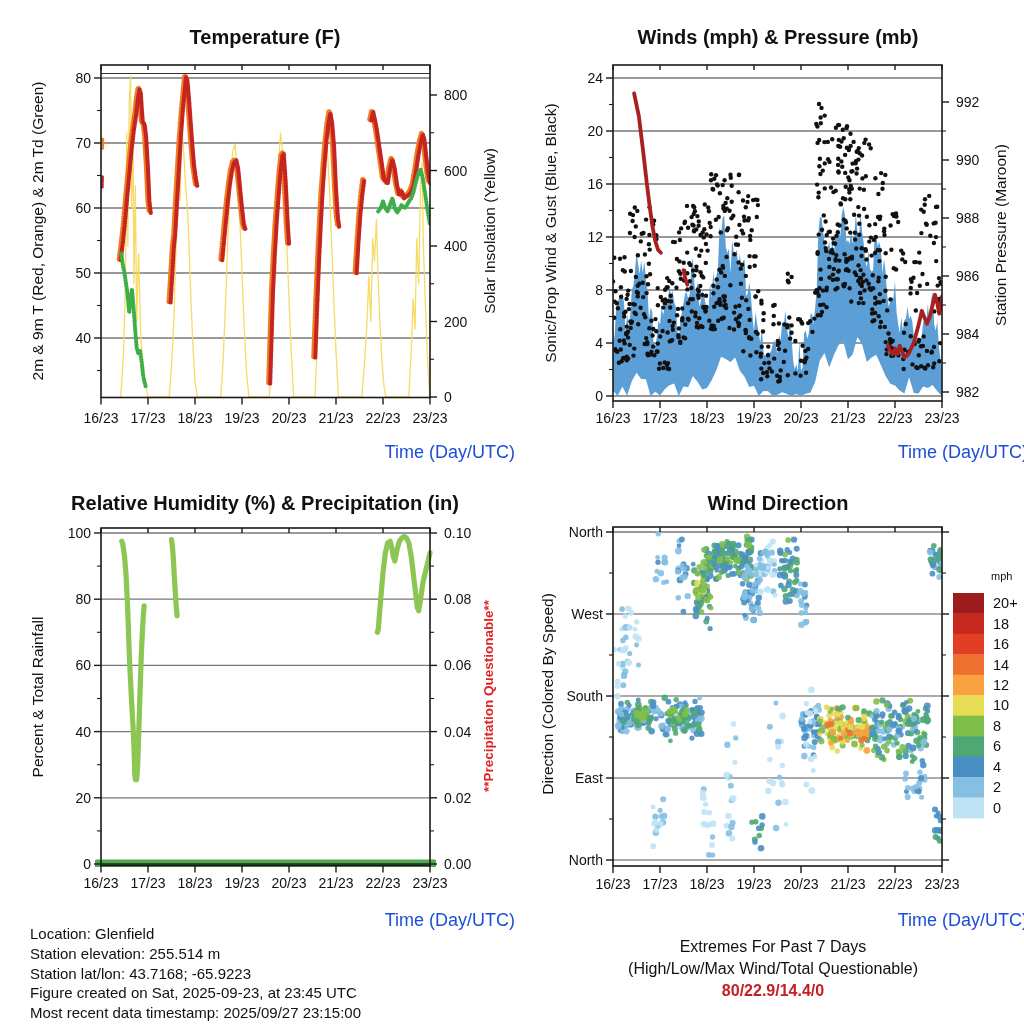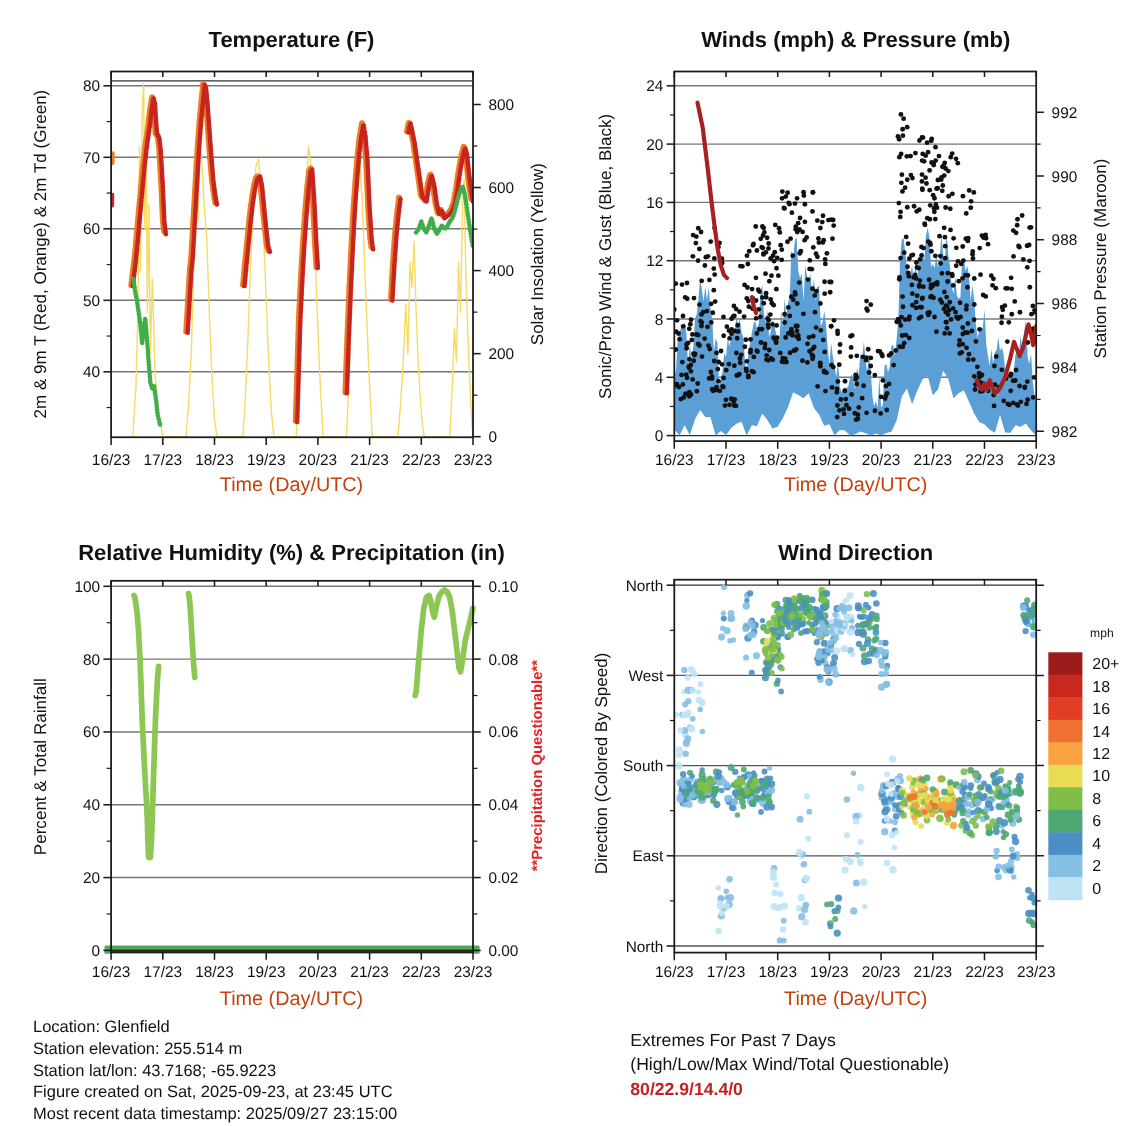--- a/index.html
+++ b/index.html
@@ -1,23 +1,23 @@
 <!DOCTYPE html>
 <html><head>
 <meta charset="utf-8">
 <style>
   html,body{margin:0;padding:0;width:1024px;height:1024px;background:#fff;overflow:hidden;
     font-family:"Liberation Sans", sans-serif;}
   .title{position:absolute;width:500px;text-align:center;font-size:20px;color:#111;white-space:nowrap;font-weight:bold;}
-  .xlabel{position:absolute;width:500px;text-align:center;font-size:18px;color:#c2410c;white-space:nowrap;}
+  .xlabel{position:absolute;width:500px;text-align:right;font-size:18px;color:#1d4ed8;white-space:nowrap;margin-top:12px;}
   .vlabel{position:absolute;width:440px;height:22px;line-height:22px;text-align:center;white-space:nowrap;
     transform:rotate(-90deg);transform-origin:center;font-size:15.5px;color:#111;}
   .vlabel.warn{font-size:13.5px;font-weight:bold;}
   .fl{position:absolute;left:30px;font-size:15px;color:#111;white-space:nowrap;}
-  .fr{position:absolute;left:573px;width:400px;text-align:left;font-size:16px;color:#111;white-space:nowrap;}
+  .fr{position:absolute;left:573px;width:400px;text-align:center;font-size:16px;color:#111;white-space:nowrap;}
   .fr.red{font-weight:bold;}
   .mph{position:absolute;font-size:11px;color:#111;}
   svg{position:absolute;left:0;top:0;}
 </style>
 </head>
 <body>
 
 <svg id="chart-svg" width="1024" height="1024" viewBox="0 0 1024 1024">
     <defs>
       <clipPath id="clipT">

